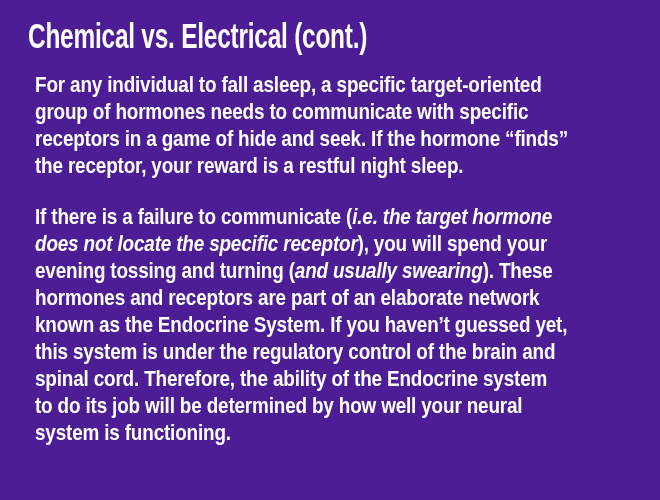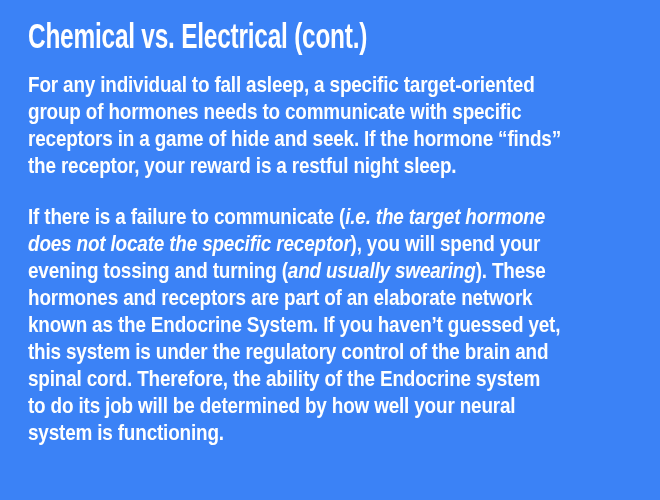--- a/index.html
+++ b/index.html
@@ -4,21 +4,21 @@
 <style>
   html, body {
     margin: 0;
     padding: 0;
     background: #000000;
   }
   .slide {
     position: relative;
     width: 660px;
     height: 500px;
-    background: #3b82f6;
+    background: #4c1d95;
     box-sizing: border-box;
     padding: 16px 24px 0 28px;
     overflow: hidden;
     font-family: "Liberation Sans", sans-serif;
   }
   .slide-title {
     margin: 0;
     height: 42px;
     line-height: 42px;
     color: #ffffff;
@@ -27,20 +27,21 @@
     letter-spacing: -0.3px;
     white-space: nowrap;
   }
   .slide-title .condense {
     display: inline-block;
     transform: scale(0.74, 1.04);
     transform-origin: left center;
   }
   .body-text {
     margin-top: 14px;
+    margin-left: 7px;
   }
   .body-para {
     margin: 0 0 24px 0;
     color: #ffffff;
     font-weight: 700;
     font-size: 21.5px;
     line-height: 27px;
     letter-spacing: -0.2px;
     white-space: nowrap;
     transform: scaleX(0.88);

